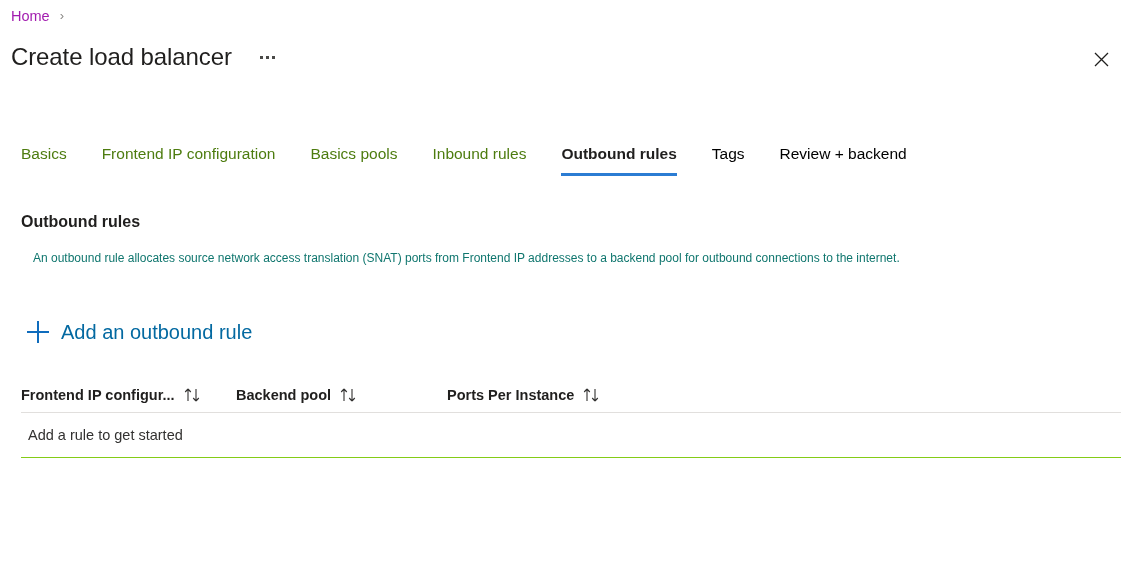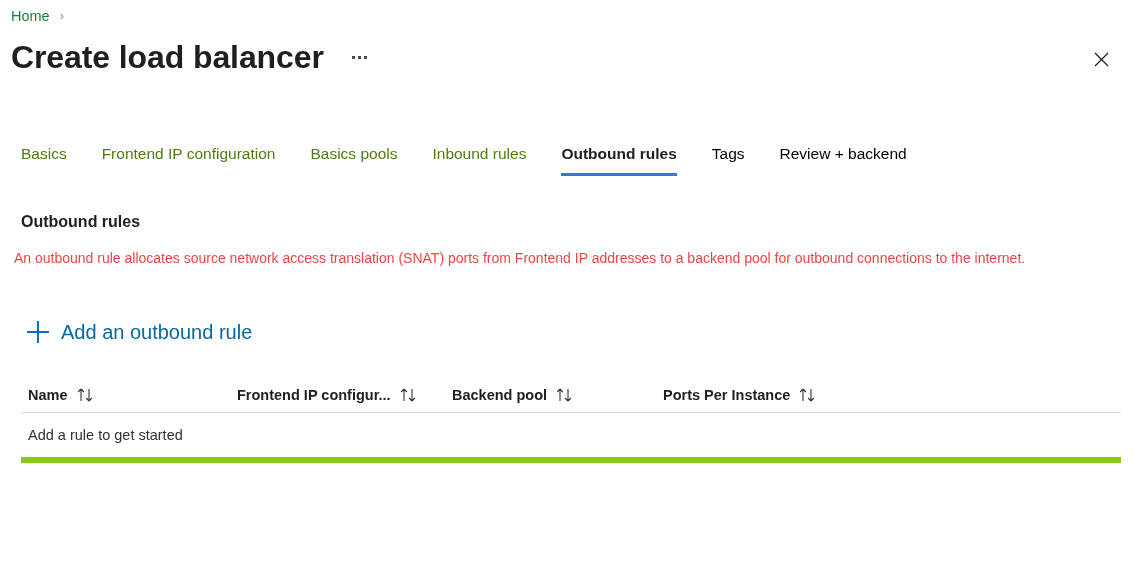--- a/index.html
+++ b/index.html
@@ -28,21 +28,21 @@
   .breadcrumb {
     position: absolute;
     left: 11px;
     top: 5px;
     display: flex;
     align-items: center;
     height: 22px;
     font-size: 14.5px;
   }
   .breadcrumb-link {
-    color: #15803d;
+    color: #a21caf;
     text-decoration: none;
     cursor: pointer;
     line-height: 22px;
     text-align: right;
   }
   .breadcrumb-sep {
     color: #8a8886;
     margin-left: 10px;
     font-size: 13px;
     line-height: 22px;
@@ -52,22 +52,22 @@
   
   .title-row {
     position: absolute;
     left: 11px;
     top: 36px;
     display: flex;
     align-items: center;
     height: 42px;
   }
   .page-title {
-    font-size: 32px;
-    font-weight: 700;
+    font-size: 24px;
+    font-weight: 400;
     color: #201f1e;
     letter-spacing: -0.1px;
     line-height: 42px;
     white-space: nowrap;
   }
   .more-button {
     margin-left: 22px;
     width: 28px;
     height: 28px;
     display: flex;
@@ -137,25 +137,25 @@
     position: absolute;
     left: 21px;
     top: 211px;
     font-size: 16px;
     font-weight: 600;
     color: #201f1e;
     line-height: 22px;
   }
   .section-desc {
     position: absolute;
-    left: 14px;
+    left: 33px;
     top: 247px;
     width: 1085px;
-    font-size: 14px;
-    color: #ef4444;
+    font-size: 12px;
+    color: #0f766e;
     line-height: 22px;
   }
 
   
   .add-link {
     position: absolute;
     left: 27px;
     top: 318px;
     display: flex;
     align-items: center;
@@ -222,21 +222,21 @@
   .col-name      { width: 216px; padding-left: 7px; }
   .col-frontend  { width: 215px; }
   .col-backend   { width: 211px; }
   .col-protocols { width: 211px; }
   .col-ports     { width: 240px; }
 
   .grid-empty-row {
     display: flex;
     align-items: center;
     height: 44px;
-    border-bottom: 6px solid #84cc16;
+    border-bottom: 1px solid #84cc16;
   }
   .grid-empty-text {
     padding-left: 7px;
     font-size: 14.5px;
     color: #323130;
     line-height: 20px;
   }
 </style>
 </head>
 <body>
@@ -293,29 +293,20 @@
   <div class="section-desc">An outbound rule allocates source network access translation (SNAT) ports from Frontend IP addresses to a backend pool for outbound connections to the internet.</div>
 
   <div class="add-link">
     <span class="plus-icon"></span>
     <span class="add-link-label">Add an outbound rule</span>
   </div>
 
   <div class="grid">
     <div class="grid-header">
 
-      <div class="grid-col col-name">
-        <span class="col-label">Name</span>
-        <span class="sort-icon">
-          <svg width="17" height="14" viewBox="0 0 17 14" aria-hidden="true">
-            <path d="M4 13 L4 1 M4 1 L1.2 4 M4 1 L6.8 4" stroke="#323130" stroke-width="1.1" fill="none"></path>
-            <path d="M12 1 L12 13 M12 13 L9.2 10 M12 13 L14.8 10" stroke="#323130" stroke-width="1.1" fill="none"></path>
-          </svg>
-        </span>
-      </div>
 
       <div class="grid-col col-frontend">
         <span class="col-label">Frontend IP configur...</span>
         <span class="sort-icon">
           <svg width="17" height="14" viewBox="0 0 17 14" aria-hidden="true">
             <path d="M4 13 L4 1 M4 1 L1.2 4 M4 1 L6.8 4" stroke="#323130" stroke-width="1.1" fill="none"></path>
             <path d="M12 1 L12 13 M12 13 L9.2 10 M12 13 L14.8 10" stroke="#323130" stroke-width="1.1" fill="none"></path>
           </svg>
         </span>
       </div>

